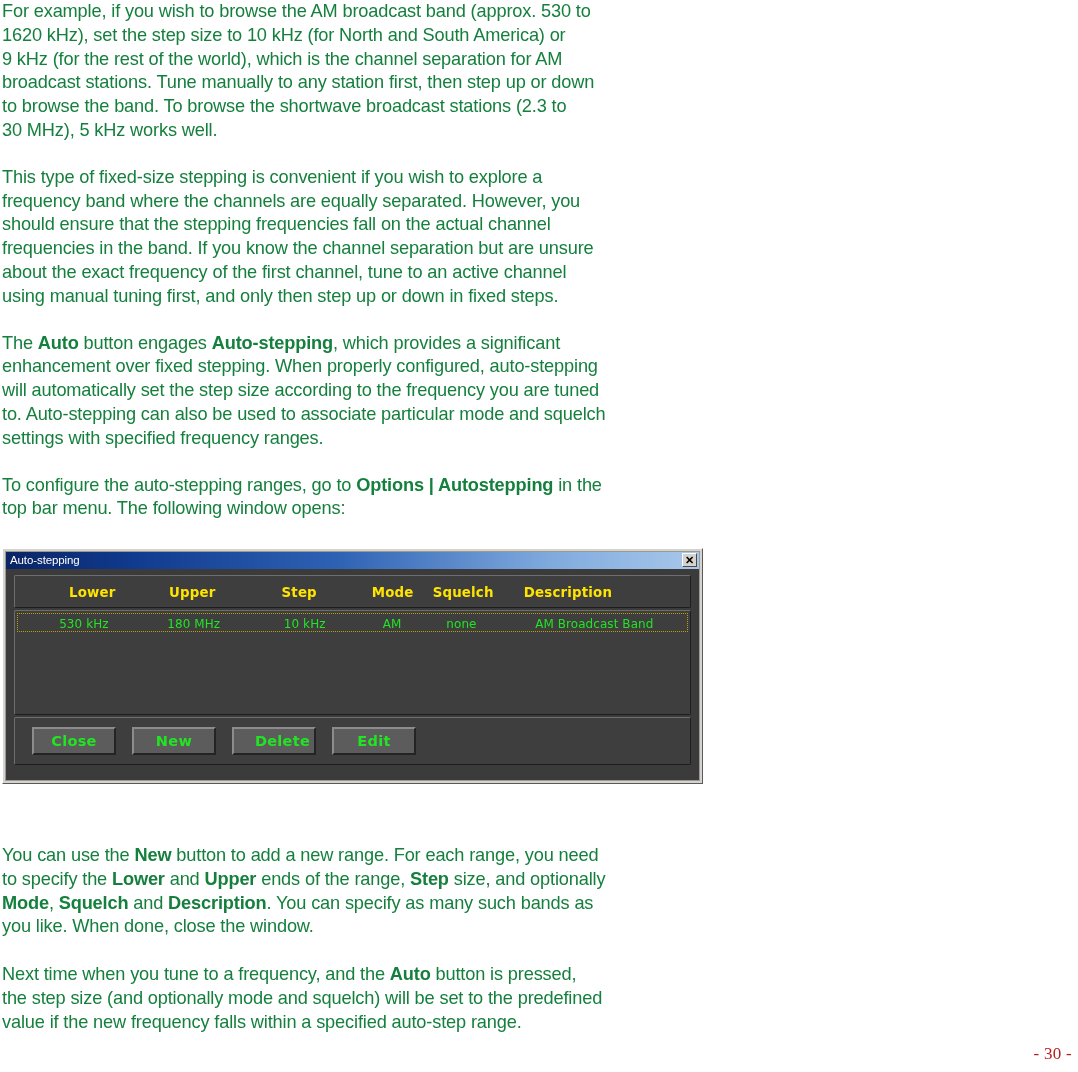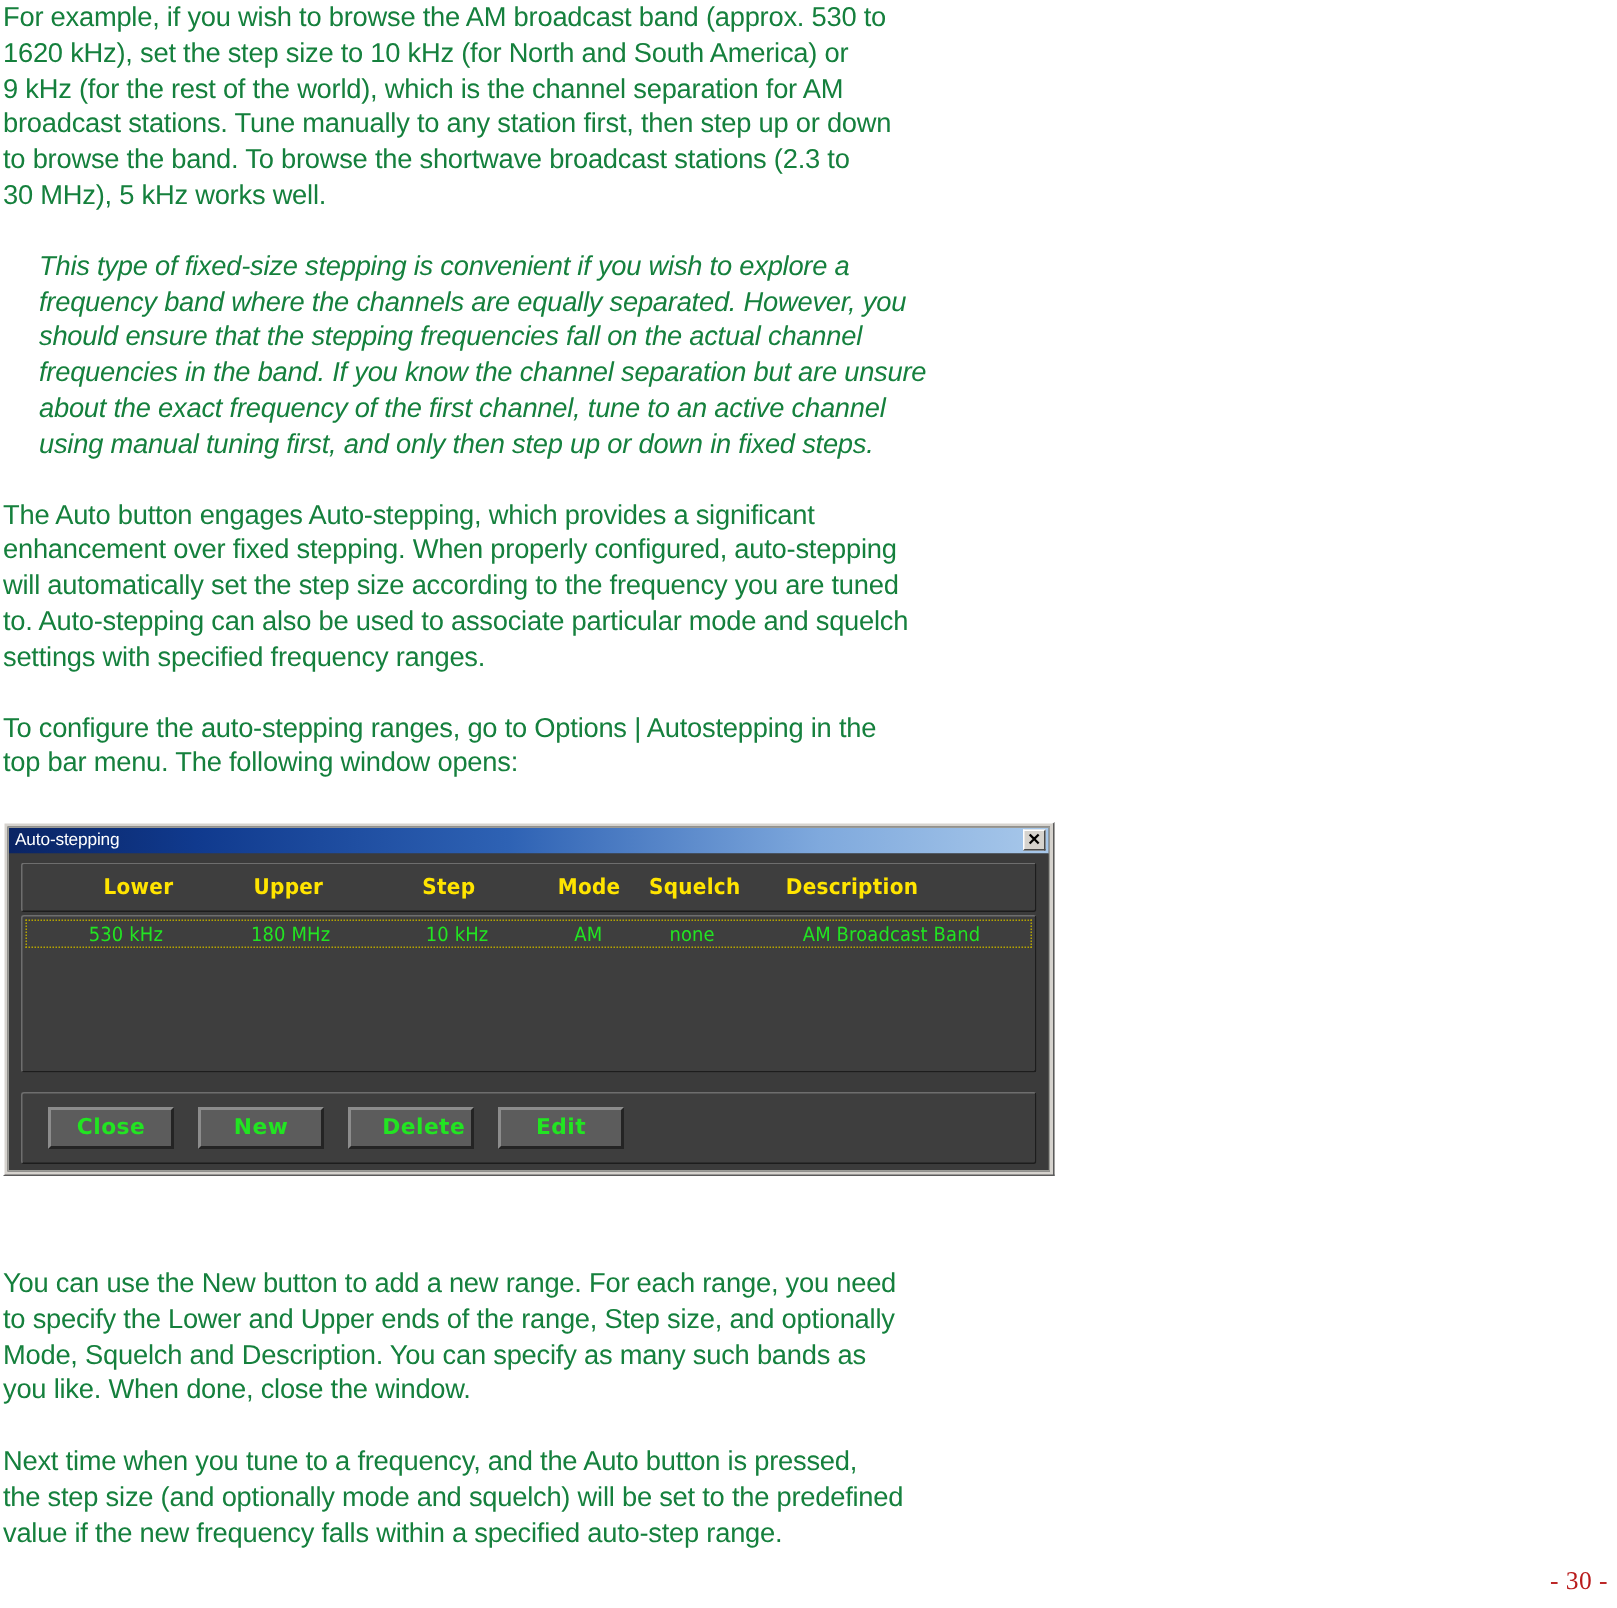--- a/index.html
+++ b/index.html
@@ -26,24 +26,22 @@
   .para {
     font-size: 18.2px;
     line-height: 23.8px;
     letter-spacing: -0.15px;
     color: #15803d;
     margin: 0;
     white-space: pre-line;
     font-weight: 400;
   }
   .para.italic {
-    font-style: italic;
-    margin-left: 24px;
-  }
-  .para b { font-weight: normal; }
+  }
+  .para b { font-weight: bold; }
   .spacer-sm { height: 23px; }
   .spacer-md { height: 24px; }
 
   
   .dialog-wrap {
     position: absolute;
     left: 2px;
     top: 548px;
     width: 701px;
     height: 236px;
@@ -128,21 +126,21 @@
     border-top: 1px solid #6e6e6e;
     border-left: 1px solid #6e6e6e;
     border-right: 1px solid #1d1d1d;
     border-bottom: 1px solid #1d1d1d;
     border-radius: 2px;
     position: relative;
     box-sizing: border-box;
   }
   .btn-panel {
     height: 48px;
-    margin-top: 13px;
+    margin-top: 2px;
     background: #3e3e3e;
     border-top: 1px solid #6e6e6e;
     border-left: 1px solid #6e6e6e;
     border-right: 1px solid #1d1d1d;
     border-bottom: 1px solid #1d1d1d;
     border-radius: 2px;
     position: relative;
     box-sizing: border-box;
   }
 

